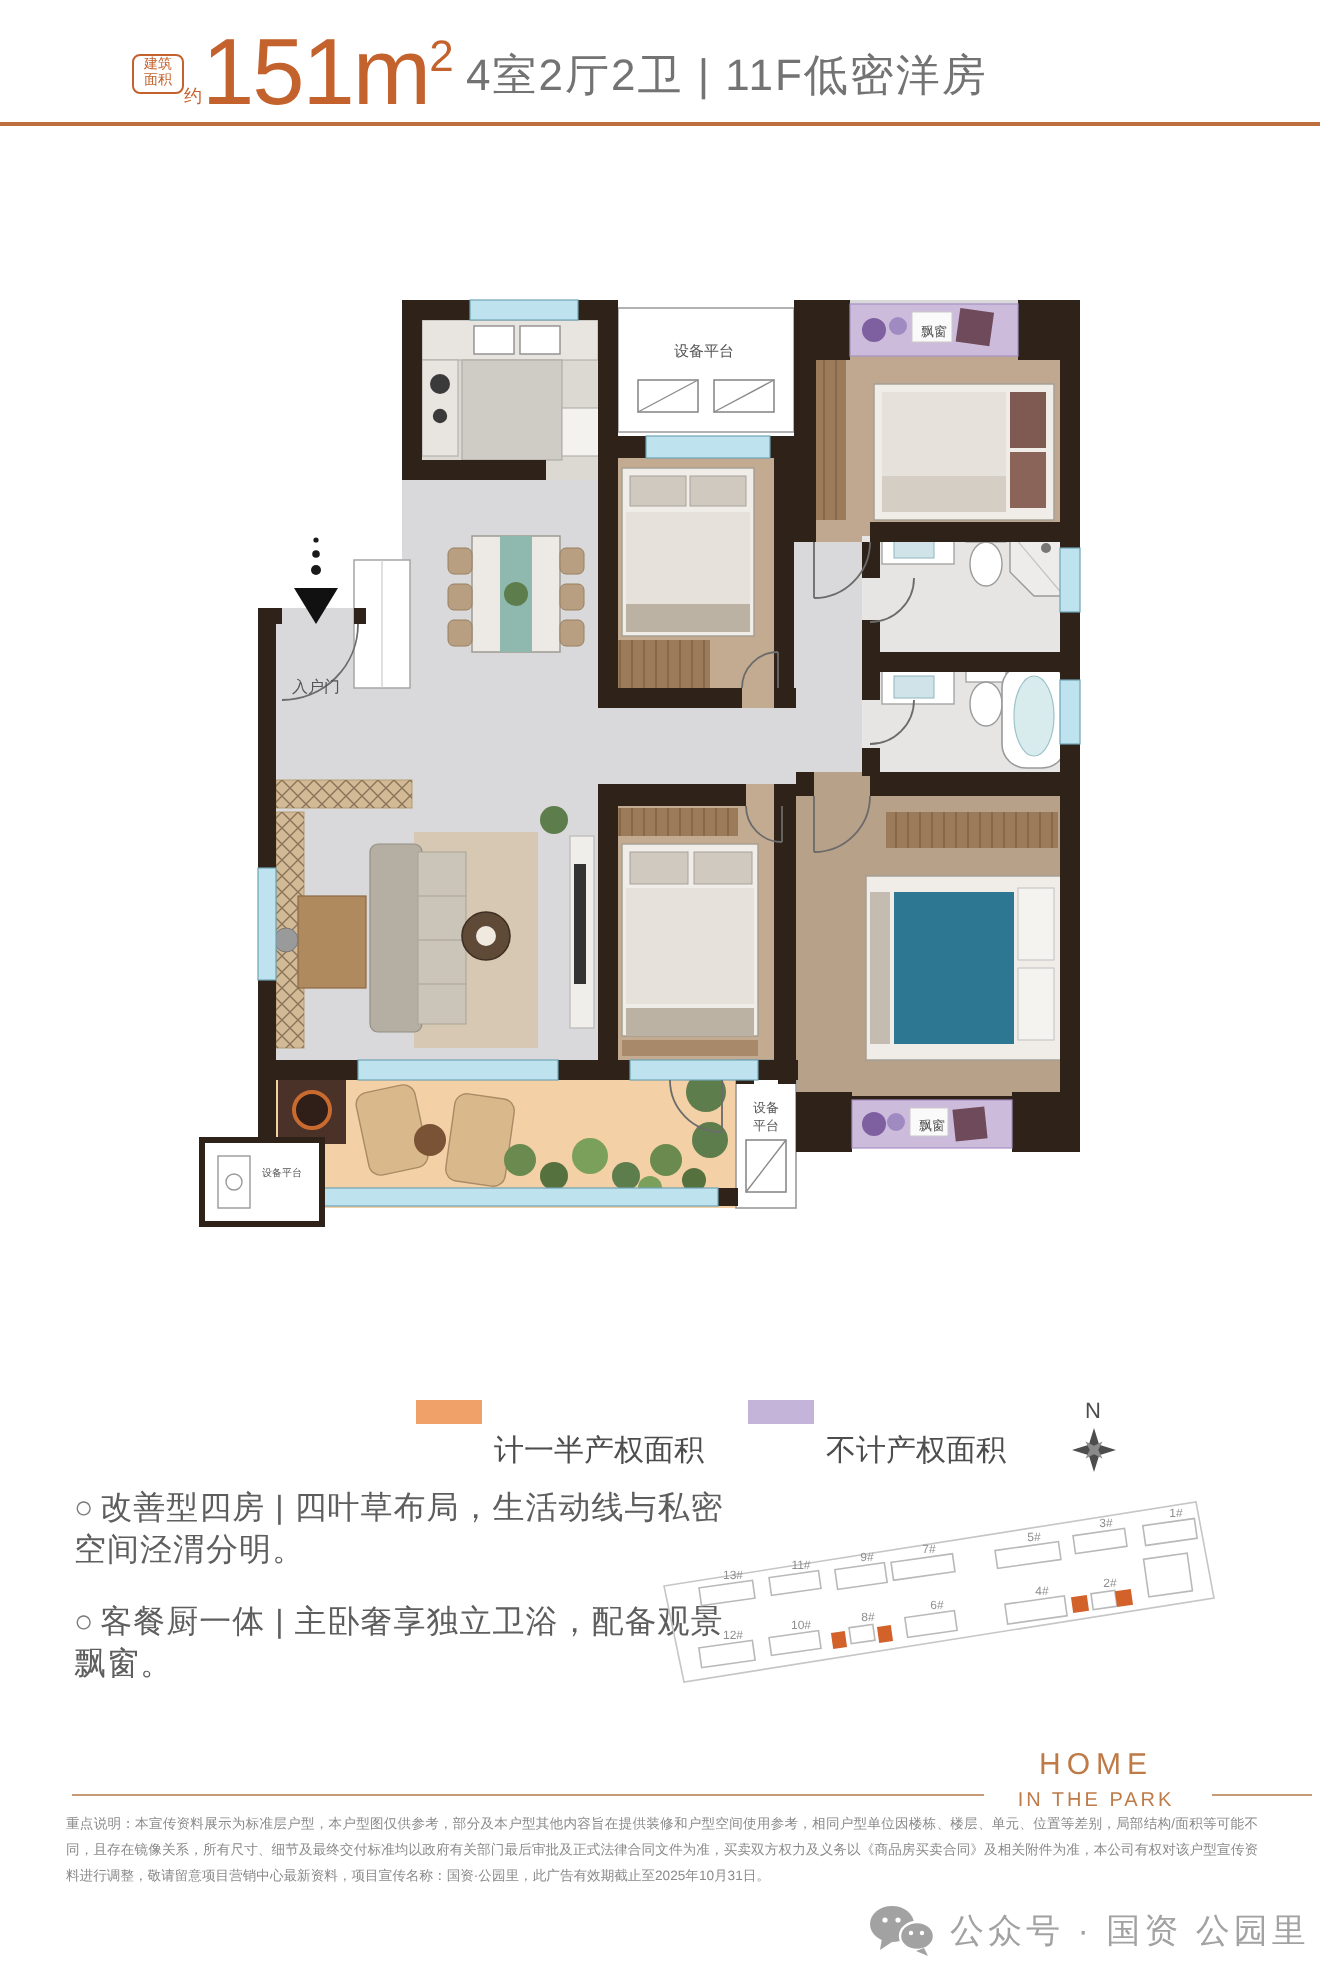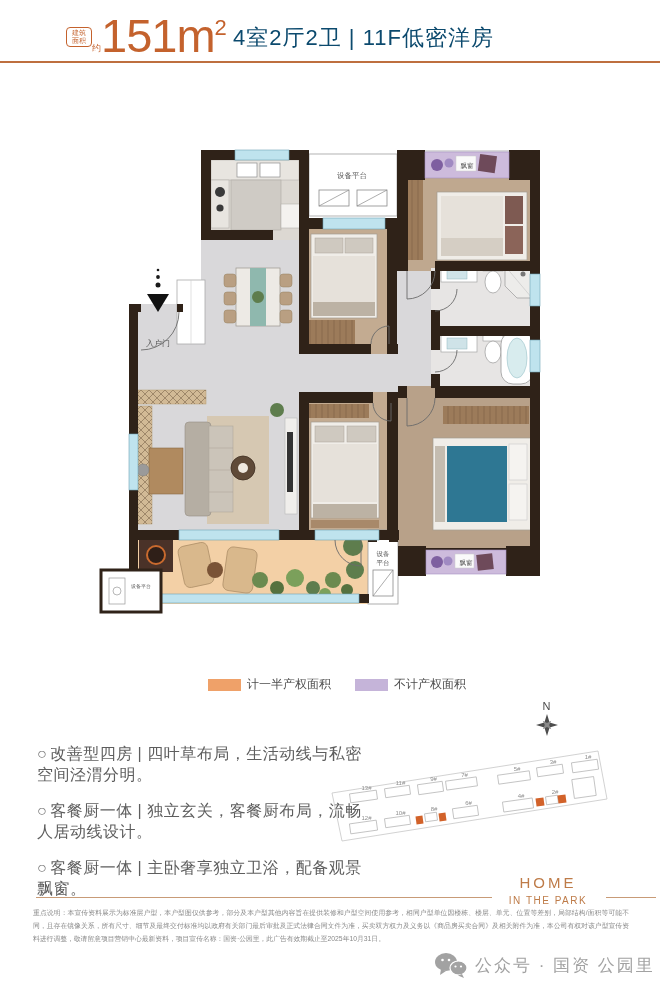--- a/index.html
+++ b/index.html
@@ -5,35 +5,35 @@
   html,body{margin:0;padding:0;background:#fff;}
   #page{position:relative;width:660px;height:991px;background:#ffffff;overflow:hidden;
         font-family:"Liberation Sans",sans-serif;}
   
   .hdr-badge{position:absolute;left:66px;top:27px;width:24px;border:1.2px solid #C4622D;
              border-radius:4px;color:#C4622D;font-size:7px;line-height:8px;text-align:center;padding:1px 0;}
   .hdr-badge-suffix{position:absolute;left:92px;top:42px;font-size:9px;color:#C4622D;}
   .hdr-area{position:absolute;left:101px;top:8px;font-family:Liberation Sans, sans-serif;
             font-size:47px;color:#C4622D;letter-spacing:-1px;}
   .hdr-area sup{font-size:22px;}
-  .hdr-specs{position:absolute;left:233px;top:23px;font-size:22px;color:#0c4a6e;letter-spacing:1px;font-weight:500;}
+  .hdr-specs{position:absolute;left:233px;top:23px;font-size:22px;color:#737373;letter-spacing:1px;font-weight:500;}
   .hdr-unit{position:absolute;left:487px;top:24px;font-size:27px;color:#C4622D;font-weight:700;letter-spacing:2px;}
   .hdr-divider{position:absolute;left:0;top:61px;width:660px;height:2px;background:#BE6F3F;}
   
   .plan{position:absolute;left:85px;top:118px;width:494px;height:504px;}
   .w{fill:#2F2218;}
   .win{fill:#BFE3EE;stroke:#6FA3B5;stroke-width:0.6;}
   .bay{fill:#CDBBDC;stroke:#A691C4;stroke-width:0.6;}
   .door{fill:none;stroke:#6b6b6b;stroke-width:0.9;}
   .lb{fill:#555;text-anchor:middle;font-family:"Liberation Sans",sans-serif;}
   .vent{fill:#fff;stroke:#8a8a8a;stroke-width:0.8;}
   
   .legend-item{position:absolute;display:flex;align-items:center;gap:6px;}
   .legend-swatch{width:33px;height:12px;display:inline-block;}
-  .legend-label{font-size:12px;color:#4d4d4d;}
+  .legend-label{font-size:15px;color:#4d4d4d;margin-top:40px;}
   
   .features{position:absolute;left:37px;top:744px;width:330px;}
   .feature-row{font-size:16px;color:#5e5e5e;margin-bottom:15px;letter-spacing:0.5px;}
   .feature-row .mk{margin-right:3px;color:#7a7a7a;}
   
   .compass{position:absolute;left:531px;top:700px;width:32px;text-align:center;color:#4d4d4d;}
   .compass-n{font-size:11px;letter-spacing:1px;}
   .siteplan{position:absolute;left:330px;top:735px;width:330px;height:150px;}
   .outline{fill:none;stroke:#c6c6c6;stroke-width:0.8;}
   .bld{fill:#ffffff;stroke:#b9b9b9;stroke-width:0.8;}
@@ -296,28 +296,27 @@
       <text class="lb" x="298" y="438" font-size="6.5">设备</text>
       <text class="lb" x="298" y="447" font-size="6.5">平台</text>
       <text class="lb" x="56" y="470" font-size="5" fill="#777">设备平台</text>
     </g>
   </svg>
 
   <div class="legend-item" style="left:208px;top:676px;">
     <span class="legend-swatch" style="background-color: rgb(239, 161, 105);"></span>
     <span class="legend-label">计一半产权面积</span>
   </div>
-  <div class="legend-item" style="left:355px;top:676px;">
+  <div class="legend-item" style="left:374px;top:676px;">
     <span class="legend-swatch" style="background-color: rgb(197, 180, 217);"></span>
     <span class="legend-label">不计产权面积</span>
   </div>
 
   <div class="features">
     <div class="feature-row"><span class="mk">○</span><span>改善型四房 | 四叶草布局，生活动线与私密空间泾渭分明。</span></div>
-    <div class="feature-row"><span class="mk">○</span><span>客餐厨一体 | 独立玄关，客餐厨布局，流畅人居动线设计。</span></div>
     <div class="feature-row"><span class="mk">○</span><span>客餐厨一体 | 主卧奢享独立卫浴，配备观景飘窗。</span></div>
   </div>
 
   <div class="compass">
     <div class="compass-n">N</div>
     <svg width="26" height="26" viewBox="-13 -13 26 26">
       <path d="M0,-11 L2.6,-2.6 L11,0 L2.6,2.6 L0,11 L-2.6,2.6 L-11,0 L-2.6,-2.6 Z" fill="#4d4d4d"></path>
       <path d="M0,-6 L1.5,-1.5 L6,0 L1.5,1.5 L0,6 L-1.5,1.5 L-6,0 L-1.5,-1.5 Z" fill="#8a8a8a" transform="rotate(45)"></path>
     </svg>
   </div>

